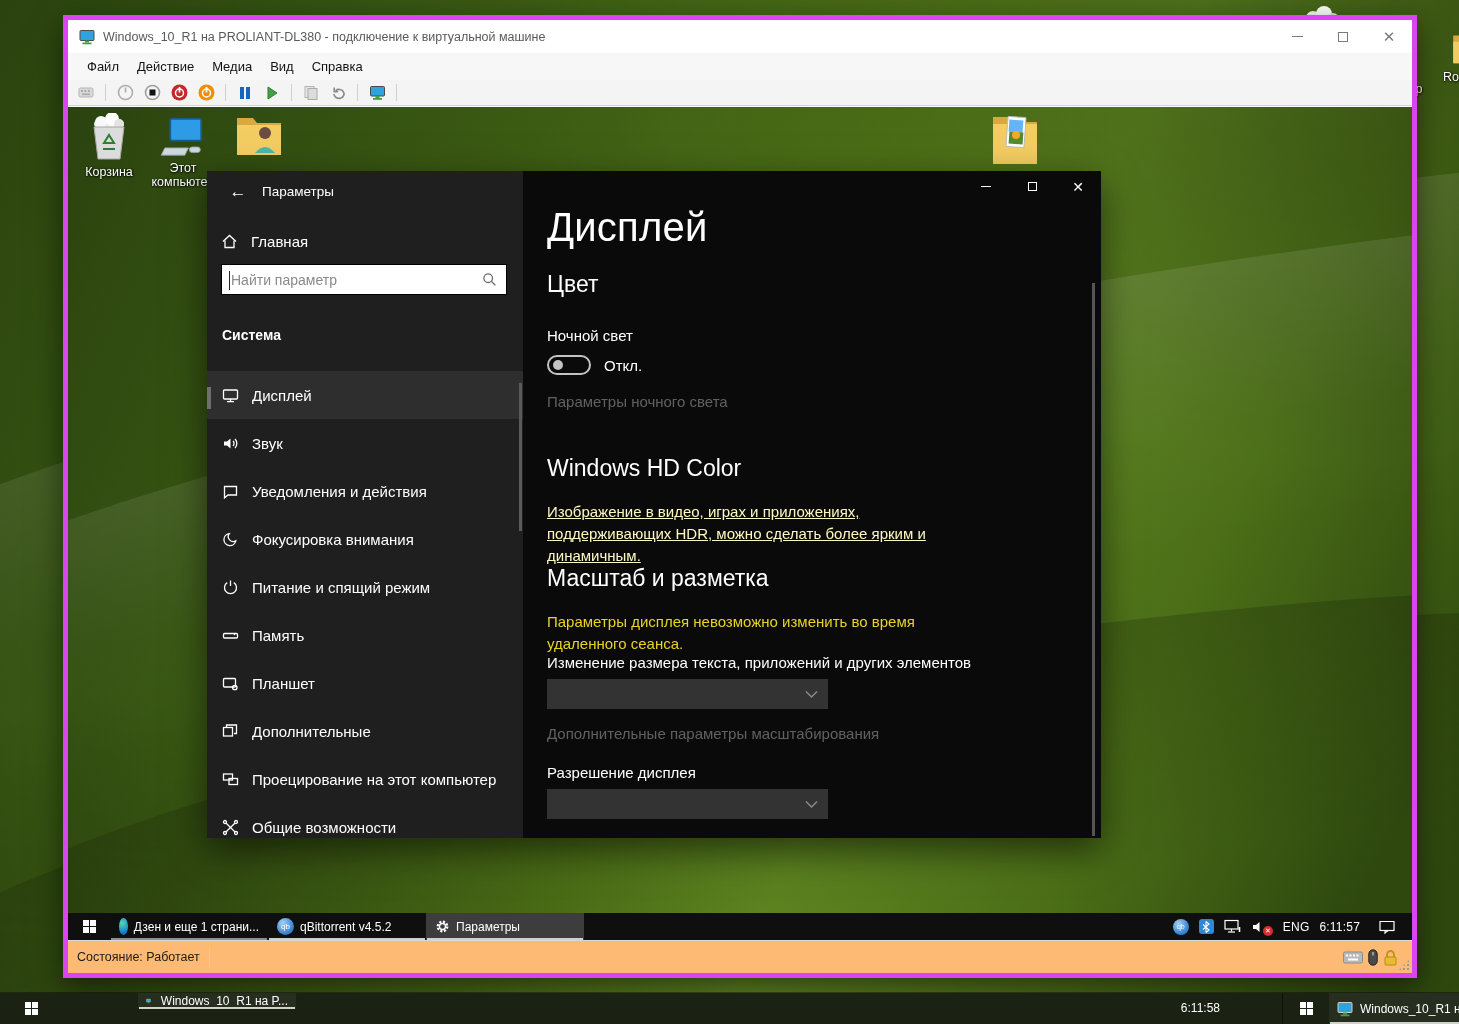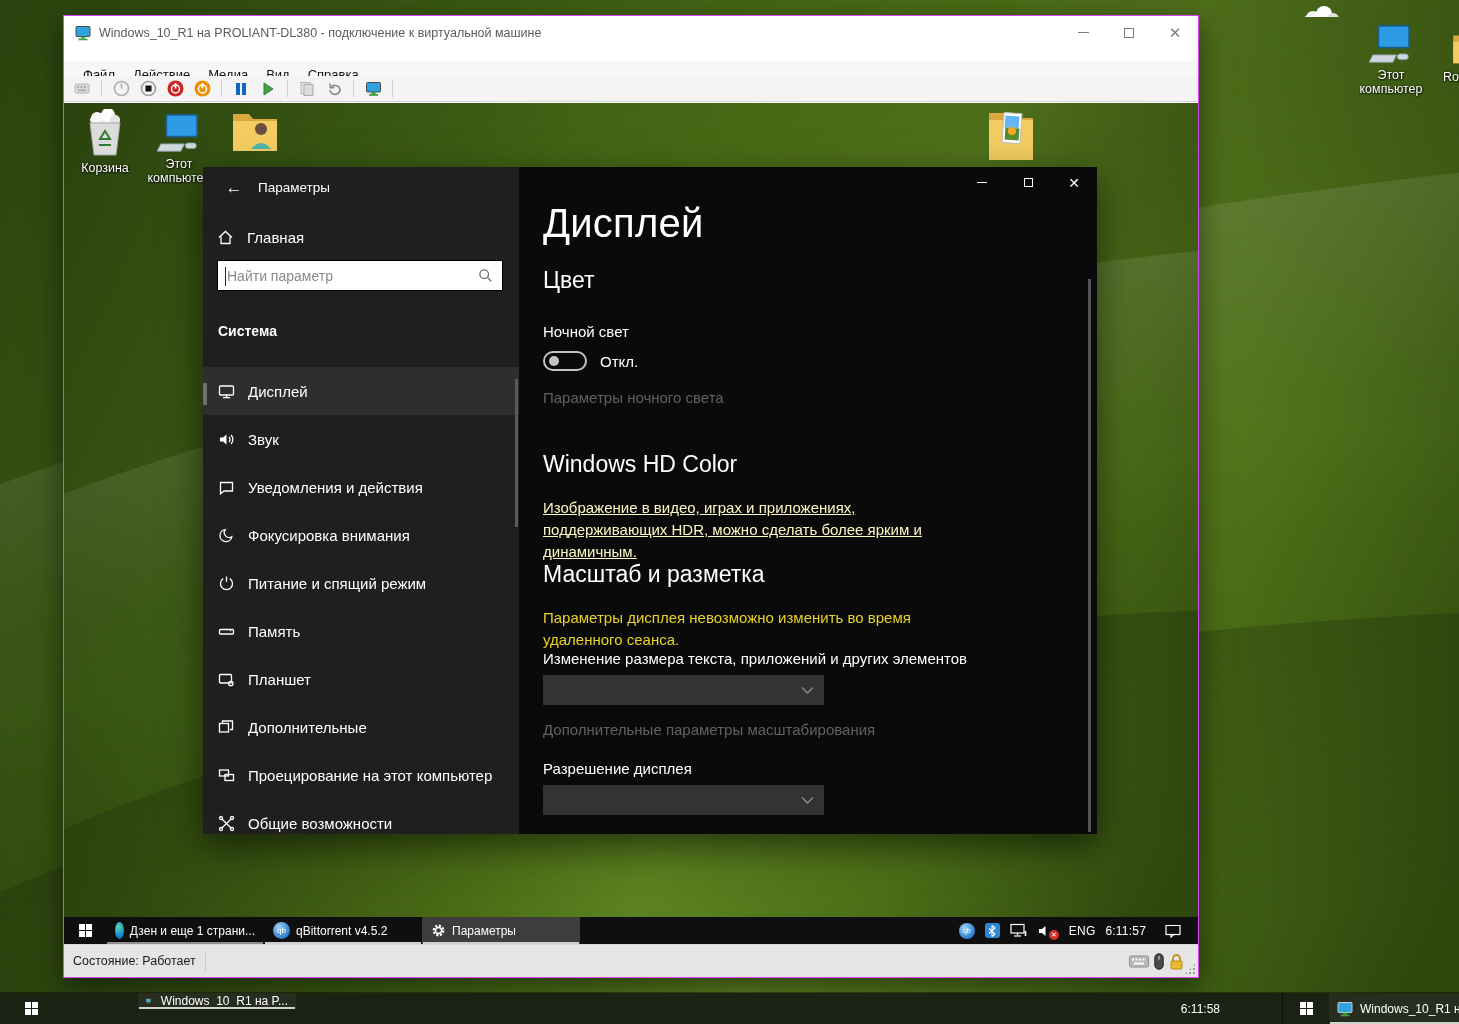--- a/index.html
+++ b/index.html
@@ -24,42 +24,42 @@
     background:linear-gradient(to bottom, rgba(0,0,0,.18), transparent 60%);
     transform:rotate(-9deg); border-radius:50% 50% 0 0 / 34% 30% 0 0;
   }
 
   .desk-icon{ position:absolute; width:78px; text-align:center; }
   .desk-icon .glyph{ display:block; margin:0 auto; }
   .desk-icon .lbl{ margin-top:4px; font-size:12.5px; color:#fff; text-shadow:0 1px 2px rgba(0,0,0,.9), 1px 0 2px rgba(0,0,0,.7); line-height:1.15; }
 
   
   .vm-window{
-    position:absolute; left:63px; top:15px; width:1136px; height:963px;
-    background:#fff; border:1px solid #d946ef; box-shadow:0 10px 28px rgba(0,0,0,.5);
+    position:absolute; left:63px; top:15px; width:1354px; height:963px;
+    background:#fff; border:5px solid #d946ef; box-shadow:0 10px 28px rgba(0,0,0,.5);
   }
   .vm-titlebar{ position:absolute; left:0; top:0; right:0; height:33px; background:#fff; display:flex; align-items:center; }
   .vm-titlebar .appicon{ margin-left:11px; }
   .vm-title{ margin-left:8px; font-size:12.5px; color:#5a5a5a; white-space:nowrap; }
   .caption-btns{ position:absolute; right:0; top:0; height:33px; display:flex; }
   .caption-btn{ width:46px; height:33px; display:flex; align-items:center; justify-content:center; color:#7a7a7a; font-size:13px; }
   .caption-btn .box{ width:10px; height:10px; border:1px solid #7a7a7a; }
   .caption-btn .minus{ width:11px; height:1px; background:#7a7a7a; }
   .caption-btn .x{ font-size:15px; line-height:1; color:#7a7a7a; }
 
-  .vm-menubar{ position:absolute; left:0; top:45px; right:0; height:27px; background:#f7f7f7; display:flex; align-items:center; padding-left:10px; }
+  .vm-menubar{ position:absolute; left:0; top:33px; right:0; height:27px; background:#f7f7f7; display:flex; align-items:center; padding-left:10px; }
   .menu-item{ padding:5px 9px; font-size:13px; color:#121212; }
 
   .vm-toolbar{ position:absolute; left:0; top:60px; right:0; height:26px; background:#f4f4f4; border-bottom:1px solid #d4d4d4; display:flex; align-items:center; padding-left:8px; gap:7px; }
   .tb-sep{ width:1px; height:17px; background:#cfcfcf; margin:0 2px; }
   .tb-btn{ width:20px; height:20px; display:flex; align-items:center; justify-content:center; }
 
   .vm-screen{ position:absolute; left:0; top:87px; right:0; bottom:33px; overflow:hidden; background:#3c5c13; }
 
-  .vm-statusbar{ position:absolute; left:0; bottom:0; right:0; height:33px; background:#e5e5e5; border-top:1px solid #d9d9d9; display:flex; align-items:center; font-size:12.5px; color:#1a1a1a; }
+  .vm-statusbar{ position:absolute; left:0; bottom:0; right:0; height:33px; background:#fdba74; border-top:1px solid #d9d9d9; display:flex; align-items:center; font-size:12.5px; color:#1a1a1a; }
   .status-cell{ padding:0 9px; height:22px; display:flex; align-items:center; border-right:1px solid #cdcdcd; }
   .status-right{ margin-left:auto; display:flex; align-items:center; gap:5px; padding-right:14px; }
   .grip{ position:absolute; right:2px; bottom:2px; width:12px; height:12px;
     background:radial-gradient(circle at 2px 2px,#9a9a9a 1px,transparent 1.2px) 0 0/4px 4px; clip-path:polygon(100% 0,100% 100%,0 100%); }
 
   
   .g-taskbar{ position:absolute; left:0; right:0; bottom:0; height:27px; background:#0f0f0f; display:flex; align-items:stretch; }
   .g-start{ width:42px; display:flex; align-items:center; justify-content:center; }
   .winlogo{ display:grid; grid-template-columns:6px 6px; grid-template-rows:6px 6px; gap:1px; }
   .winlogo span{ background:#fff; }
@@ -67,21 +67,21 @@
   .task-btn .underline{ position:absolute; left:1px; right:1px; bottom:0; height:2px; }
   .task-btn.active{ background:#3d3d3d; }
   .g-tray{ margin-left:auto; display:flex; align-items:center; gap:10px; padding-right:16px; color:#fff; font-size:12px; }
   .tray-txt{ letter-spacing:.2px; }
 
   
   .host-taskbar{ position:absolute; left:0; right:0; bottom:0; height:31px; background:#1c2213; display:flex; align-items:stretch; box-shadow:0 -1px 0 rgba(0,0,0,.4); }
   .h-start{ width:46px; display:flex; align-items:center; justify-content:center; }
   .h-task-btn{ width:158px; margin-left:46px; display:flex; align-items:center; gap:7px; padding:0 8px; position:relative; color:#fff; font-size:12px; white-space:nowrap; overflow:hidden; background:rgba(255,255,255,.05); }
   .h-task-btn .underline{ position:absolute; left:1px; right:1px; bottom:0; height:2px; background:#cfd2cd; }
-  .h-clock{ margin-left:auto; display:flex; align-items:center; color:#fff; font-size:12px; padding:16px 12px; }
+  .h-clock{ margin-left:auto; display:flex; align-items:flex-start; color:#fff; font-size:12px; padding:8px 12px; }
   .mon-divider{ width:1px; background:rgba(0,0,0,.55); }
   .h-task-btn.second{ margin-left:4px; width:200px; }
 
   
   .settings{ position:absolute; left:139px; top:64px; width:894px; height:667px; background:#0b0b0b; box-shadow:0 12px 34px rgba(0,0,0,.55); }
   .s-sidebar{ position:absolute; left:0; top:0; width:316px; height:100%; background:#1f1f1f; }
   .s-main{ position:absolute; left:316px; right:0; top:0; bottom:0; background:#0a0a0a; overflow:hidden; }
   .s-caption{ position:absolute; right:0; top:0; display:flex; z-index:5; }
   .s-cap-btn{ width:46px; height:31px; display:flex; align-items:center; justify-content:center; color:#fff; }
   .s-cap-btn .minus{ width:10px; height:1px; background:#fff; }

